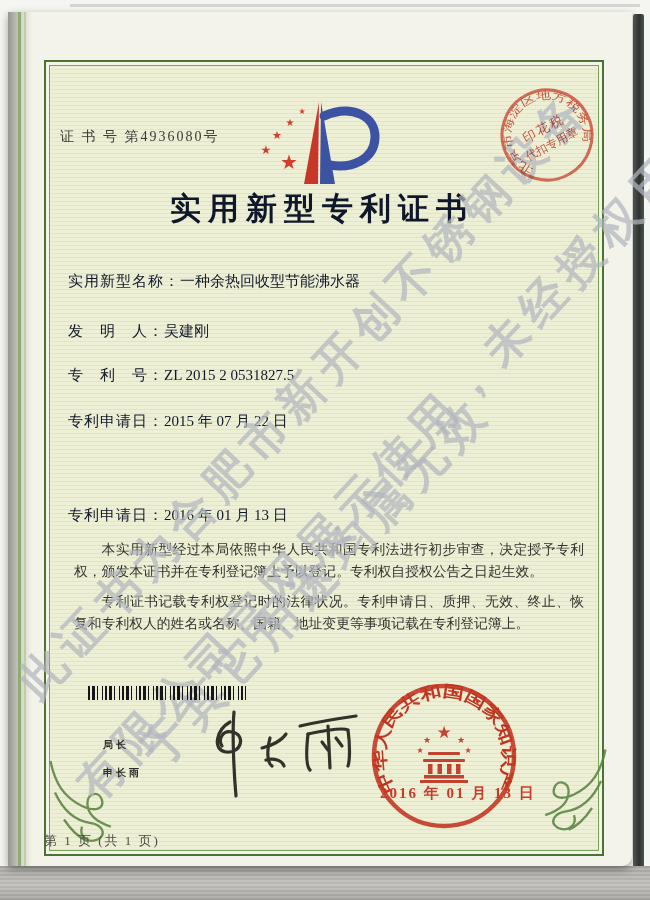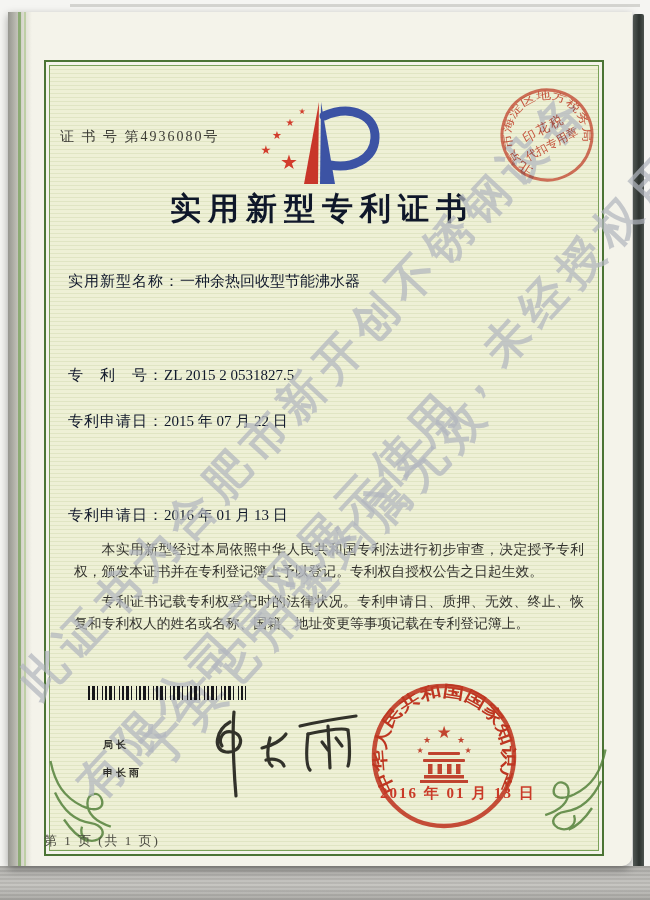--- a/index.html
+++ b/index.html
@@ -101,20 +101,23 @@
     <text x="38" y="30" font-size="10" fill="#d23c2c" text-anchor="middle" font-family="DejaVu Sans, sans-serif">★</text>
     <text x="25" y="43" font-size="11" fill="#d23c2c" text-anchor="middle" font-family="DejaVu Sans, sans-serif">★</text>
     <text x="14" y="58" font-size="12" fill="#d23c2c" text-anchor="middle" font-family="DejaVu Sans, sans-serif">★</text>
     <text x="37" y="73" font-size="20" fill="#d23c2c" text-anchor="middle" font-family="DejaVu Sans, sans-serif">★</text>
   </svg>
 
   <div class="title">实用新型专利证书</div>
 
   <div class="row" style="top:260px">
     <span class="lbl">实用新型名称：</span><span>一种余热回收型节能沸水器</span>
+  </div>
+  <div class="row" style="top:310px">
+    <span class="lbl">发　明　人：</span><span>吴建刚</span>
   </div>
   <div class="row" style="top:354px">
     <span class="lbl">专　利　号：</span><span>ZL 2015 2 0531827.5</span>
   </div>
   <div class="row" style="top:400px">
     <span class="lbl">专利申请日：</span><span>2015 年 07 月 22 日</span>
   </div>
   <div class="row" style="top:494px">
     <span class="lbl">专利申请日：</span><span>2016 年 01 月 13 日</span>
   </div>

